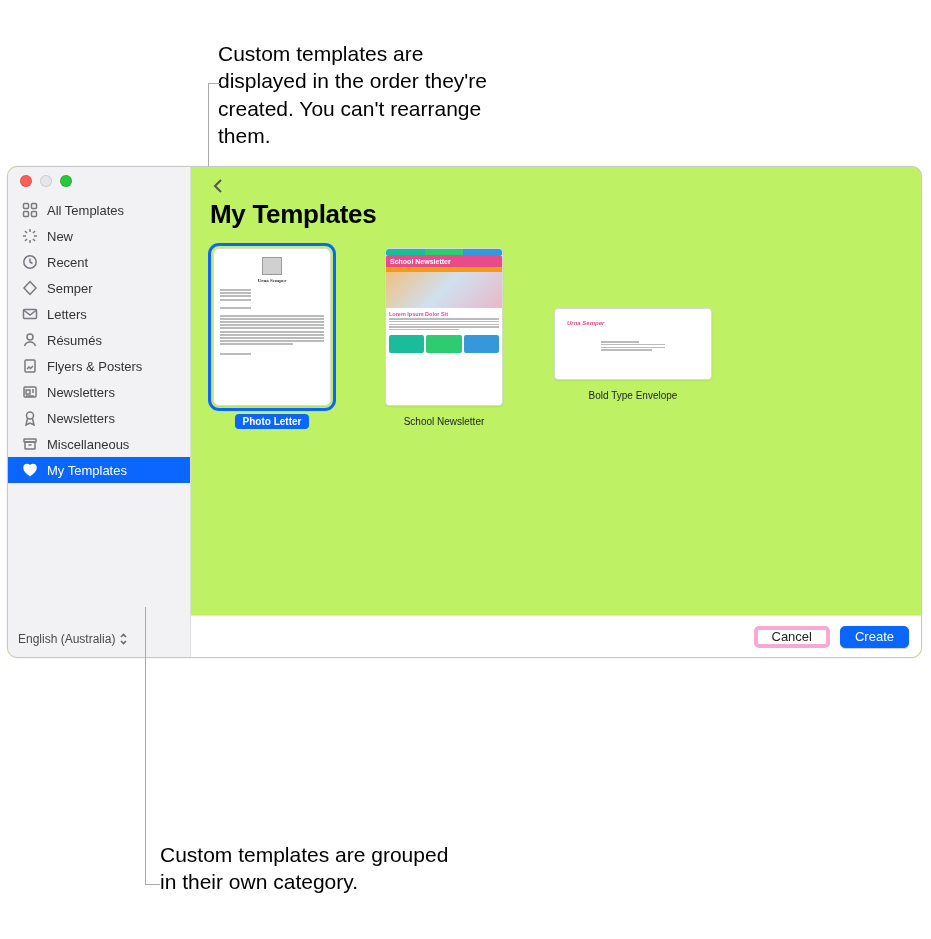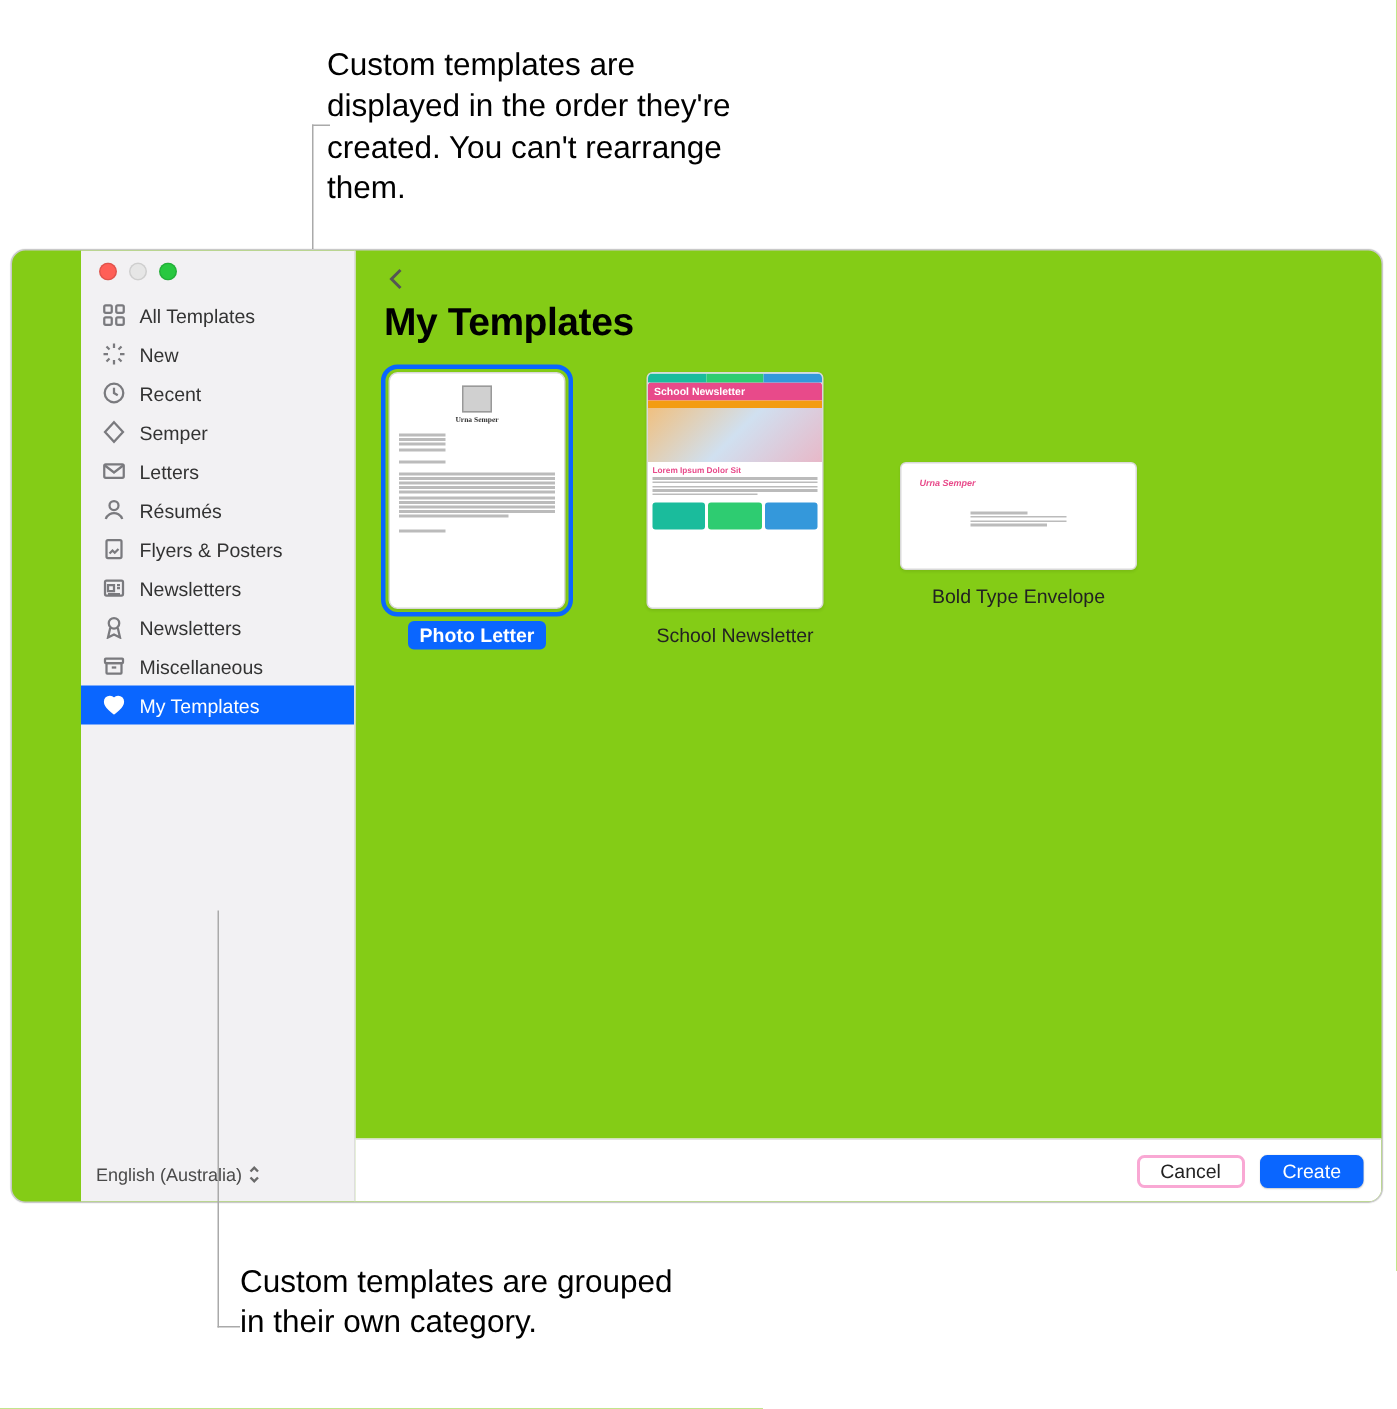--- a/index.html
+++ b/index.html
@@ -12,43 +12,42 @@
     position: relative;
     font-size: 13px;
   }
   .callout {
     position: absolute;
     font-size: 21px;
     line-height: 1.3;
     color: #000;
     width: 290px;
   }
-  .callout-top { left: 218px; top: 30px; }
+  .callout-top { left: 218px; top: 40px; }
   .callout-bottom { left: 160px; top: 841px; }
   .leader { position: absolute; background: #aaa; }
   .leader-top-h { left: 208px; top: 83px; height: 1px; width: 12px; }
   .leader-top-v { left: 208px; top: 83px; width: 1px; height: 206px; }
   .leader-top-h2 { left: 208px; top: 289px; height: 1px; width: 36px; }
   .leader-bot-h { left: 145px; top: 884px; height: 1px; width: 15px; }
   .leader-bot-v { left: 145px; top: 607px; width: 1px; height: 278px; }
 
   .window {
     position: absolute;
     left: 7px;
     top: 166px;
     width: 915px;
-    height: 636px;
+    height: 492px;
     border: 1px solid #c9c9c9;
     border-radius: 10px;
-    background: #84cc16;
+    background: #bef264;
     box-shadow: 0 0 0 0.5px rgba(0,0,0,0.05);
     overflow: hidden;
     display: flex;
     flex-direction: column;
-    padding-left: 46px;
   }
   .body-area { flex: 1; display: flex; min-height: 0; }
 
   .sidebar {
     width: 183px;
     background: #f2f1f3;
     border-right: 1px solid #dedede;
     display: flex;
     flex-direction: column;
     min-height: 0;
@@ -104,21 +103,21 @@
   .tile.wide { width: 160px; }
   .thumb {
     width: 118px; height: 158px; background: #fff;
     border: 1px solid #d9d9d9; border-radius: 4px;
     box-shadow: 0 1px 2px rgba(0,0,0,0.08);
     position: relative; overflow: hidden;
     padding: 6px; font-size: 4px; color: #666;
   }
   .sel-ring { outline: 3px solid #0a66ff; outline-offset: 2px; border-radius: 6px; }
   .thumb-wide { width: 158px; height: 72px; margin-top: 60px; }
-  .tile-label { font-size: 13px; color: #222; margin-top: 8px; padding: 2px 8px; border-radius: 4px; text-align: center; }
+  .tile-label { font-size: 10px; color: #222; margin-top: 8px; padding: 2px 8px; border-radius: 4px; text-align: center; }
   .tile-label.sel { background: #0a66ff; color: #fff; font-weight: bold; }
 
   
   .pl-photo { width: 20px; height: 18px; border: 0.5px solid #999; margin: 2px auto 3px; background: #d0d0d0; }
   .pl-name { text-align: center; font-size: 5px; color: #333; margin-bottom: 6px; font-family: Georgia, serif; font-weight: 600; }
   .pl-block { height: 2px; background: #bbb; margin: 1.2px 0; }
   .pl-addr .pl-block { width: 30%; }
   .pl-para .pl-block { width: 100%; }
   .pl-addr, .pl-para { margin: 6px 0; }
 
@@ -140,21 +139,21 @@
   .footer {
     height: 42px; border-top: 1px solid #e2e2e2; display: flex;
     align-items: center; justify-content: flex-end; padding: 0 12px; gap: 10px;
     background: #fff;
   }
   .btn {
     height: 22px; padding: 0 14px; border-radius: 5px; font-size: 13px;
     display: inline-flex; align-items: center; justify-content: center;
     cursor: default;
   }
-  .btn-secondary { background: #fff; border: 2px solid #f9a8d4; color: #222; }
+  .btn-secondary { background: #fff; border: 4px solid #f9a8d4; color: #222; }
   .btn-primary   { background: #0a66ff; color: #fff; border: 1px solid #0a66ff; box-shadow: 0 0.5px 1px rgba(0,0,0,0.2); }
 </style>
 </head>
 <body>
 
 <div class="callout callout-top">Custom templates are displayed in the order they're created. You can't rearrange them.</div>
 <div class="leader leader-top-h"></div>
 <div class="leader leader-top-v"></div>
 <div class="leader leader-top-h2"></div>
 

